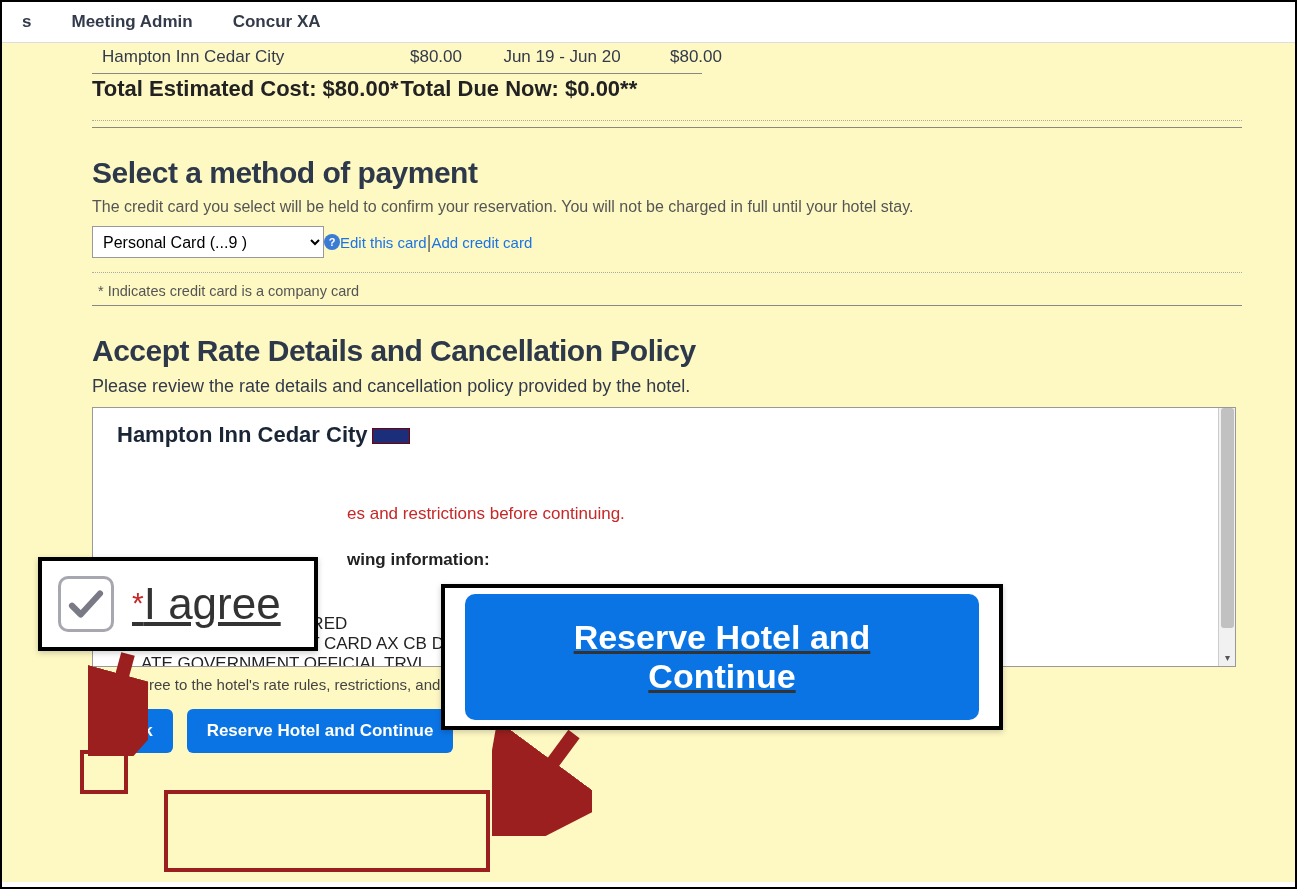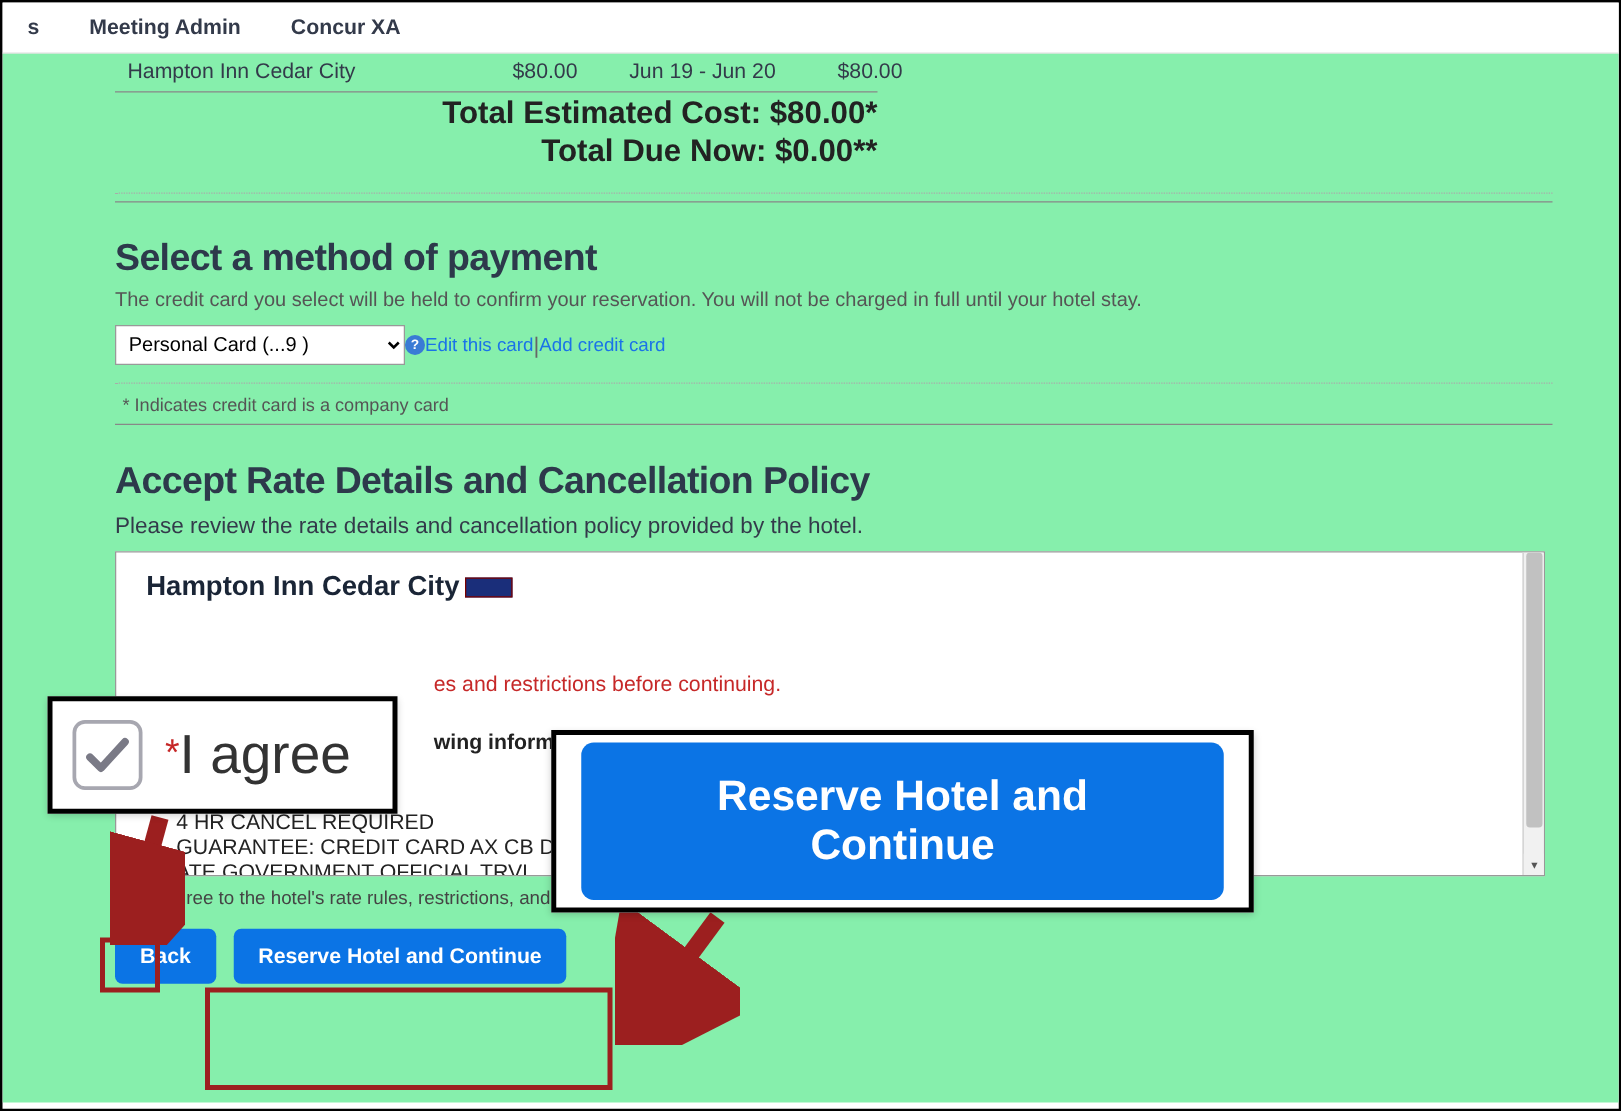--- a/index.html
+++ b/index.html
@@ -22,21 +22,21 @@
     gap: 40px;
     padding: 10px 20px;
     background: #fff;
     border-bottom: 1px solid #ddd;
     color: #333a4a;
     font-weight: 600;
     font-size: 17px;
   }
   .topnav span:first-child { margin-left: 0; }
   .content-area {
-    background: #86efac;
+    background: #fef9c3;
     padding: 0 20px 20px 20px;
     height: calc(100% - 46px);
     overflow: hidden;
   }
   .content-inner {
     max-width: 1150px;
     margin-left: 70px;
   }
   .summary-table {
     width: 100%;
@@ -44,24 +44,23 @@
   }
   .summary-table td {
     padding: 4px 10px;
     font-size: 17px;
     color: #333a4a;
   }
   .hr { border: none; border-top: 1px solid #888; margin: 2px 0; }
   .dotted { border: none; border-top: 1px dotted #aaa; margin: 6px 0; }
   .totals {
     display: flex;
-    flex-direction: column;
     align-items: flex-end;
     padding-right: 540px;
-    font-size: 25px;
+    font-size: 22px;
     font-weight: 700;
     color: #222;
     gap: 2px;
   }
   .footnotes {
     font-size: 14.5px;
     color: #555;
     padding: 4px 0 4px 6px;
     line-height: 1.4;
   }
@@ -192,20 +191,21 @@
   }
   .btn-back { background: #0b74e5; }
   .btn-primary { background: #0b74e5; }
   
   .callout {
     position: absolute;
     border: 4px solid #000;
     background: #fff;
     z-index: 40;
     box-shadow: 0 2px 6px rgba(0,0,0,0.2);
+    text-decoration: underline;
   }
   .callout-agree {
     left: 36px; top: 555px;
     width: 280px; height: 94px;
     display: flex; align-items: center;
     padding: 0 16px;
     gap: 18px;
   }
   .big-check {
     width: 56px; height: 56px;

